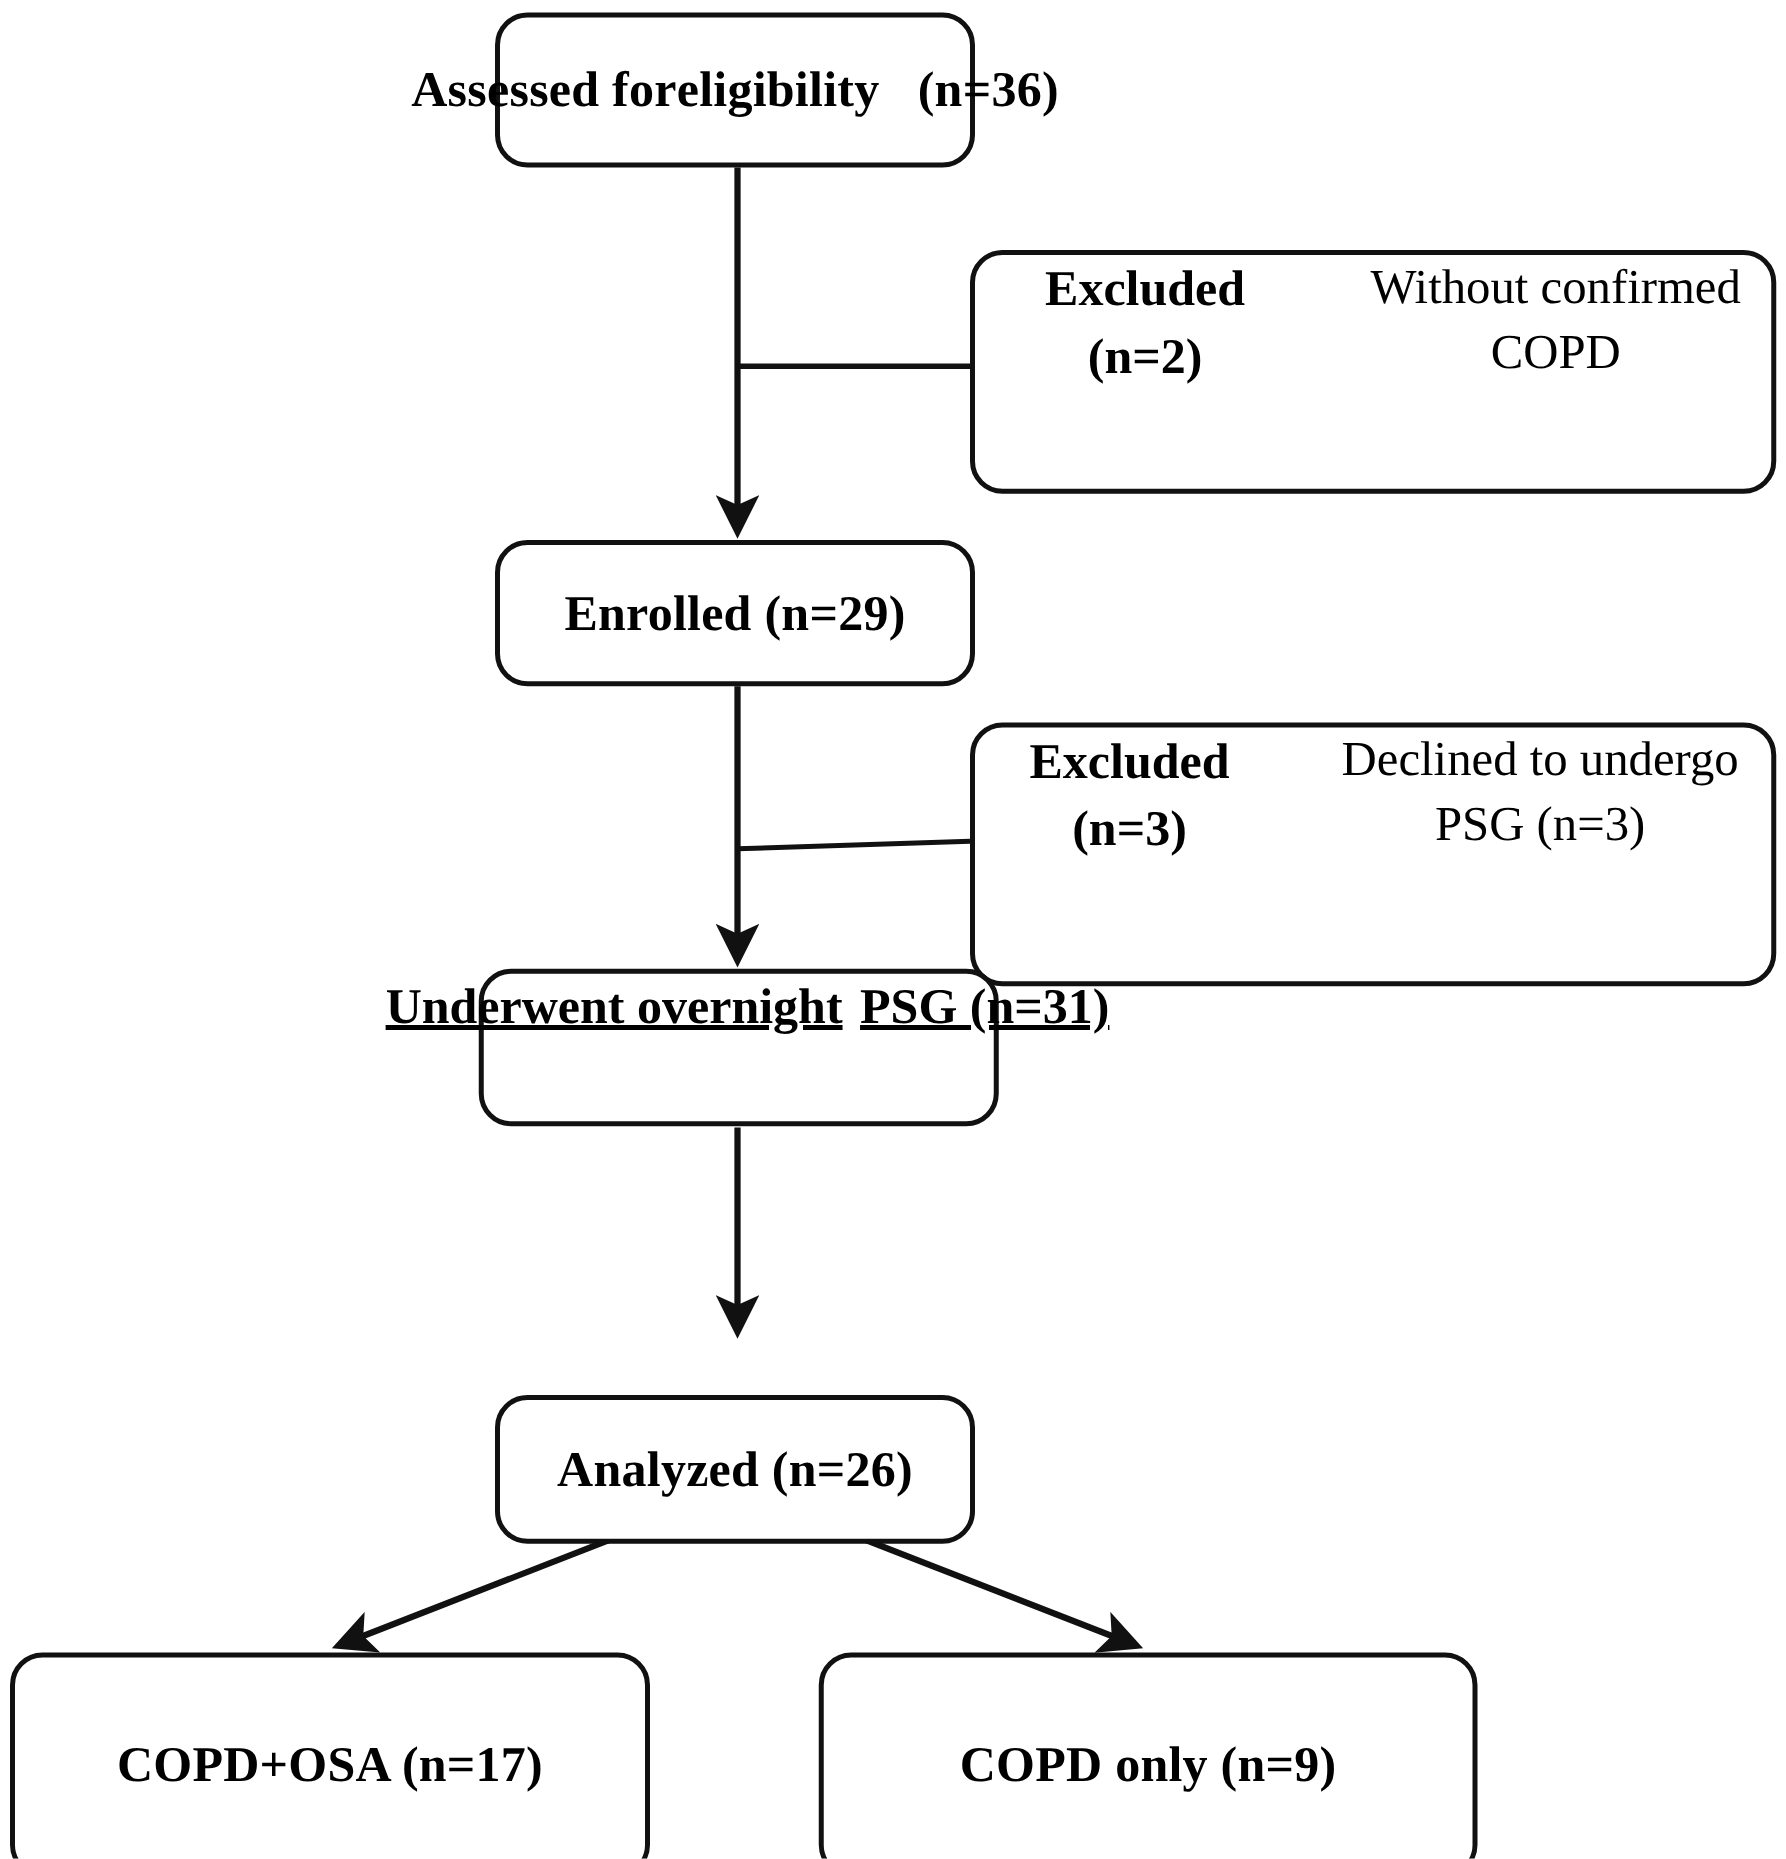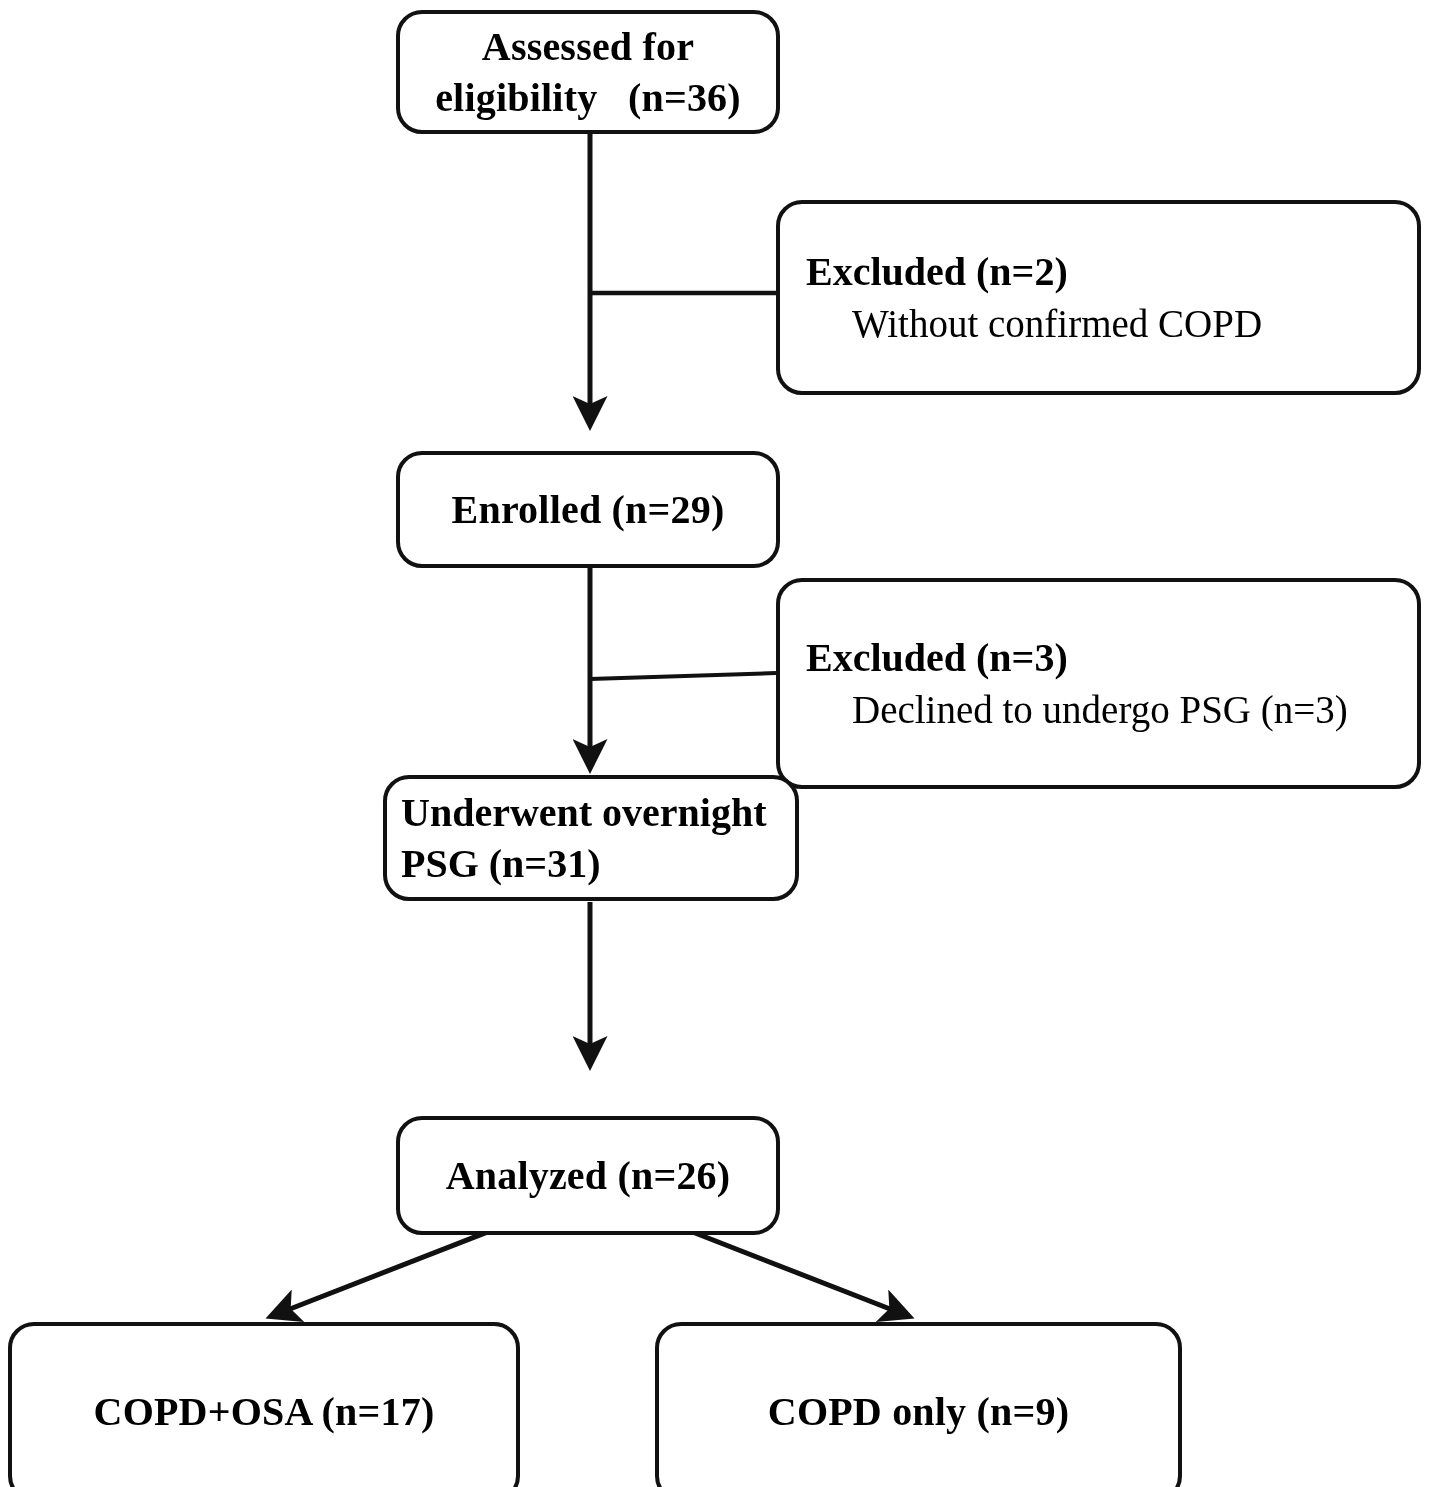--- a/index.html
+++ b/index.html
@@ -18,21 +18,21 @@
     color: #000000;
   }
   
   .node {
     position: absolute;
     box-sizing: border-box;
     background: #ffffff;
     border: 4px solid #111111;
     border-radius: 26px;
     display: flex;
-    flex-direction: column;
+    flex-direction: row;
     justify-content: center;
     z-index: 3;
   }
   .node .line {
     display: block;
     line-height: 1.28;
     white-space: pre;
   }
   .center-node {
     align-items: center;
@@ -69,23 +69,23 @@
     padding-left: 46px;
   }
   .excl-sub sup {
     font-size: 0.62em;
     vertical-align: super;
   }
 
   
   #node-assessed   { left: 396px; top: 10px;   width: 384px; height: 124px; }
   #node-excluded-1 { left: 776px; top: 200px;  width: 645px; height: 195px; }
-  #node-enrolled   { left: 396px; top: 432px;  width: 384px; height: 117px; margin-top: 19px; }
+  #node-enrolled   { left: 396px; top: 432px;  width: 384px; height: 117px; }
   #node-excluded-2 { left: 776px; top: 578px;  width: 645px; height: 211px; }
-  #node-psg        { left: 383px; top: 775px;  width: 416px; height: 126px; }
+  #node-psg        { left: 383px; top: 775px;  width: 416px; height: 126px; text-decoration: underline; }
   #node-analyzed   { left: 396px; top: 1072px; width: 384px; height: 119px; margin-top: 44px; }
   #node-copd-osa   { left: 8px;   top: 1322px; width: 512px; height: 180px; }
   #node-copd-only  { left: 655px; top: 1322px; width: 527px; height: 180px; }
 
   
   #connectors {
     position: absolute;
     left: 0;
     top: 0;
     width: 1429px;

